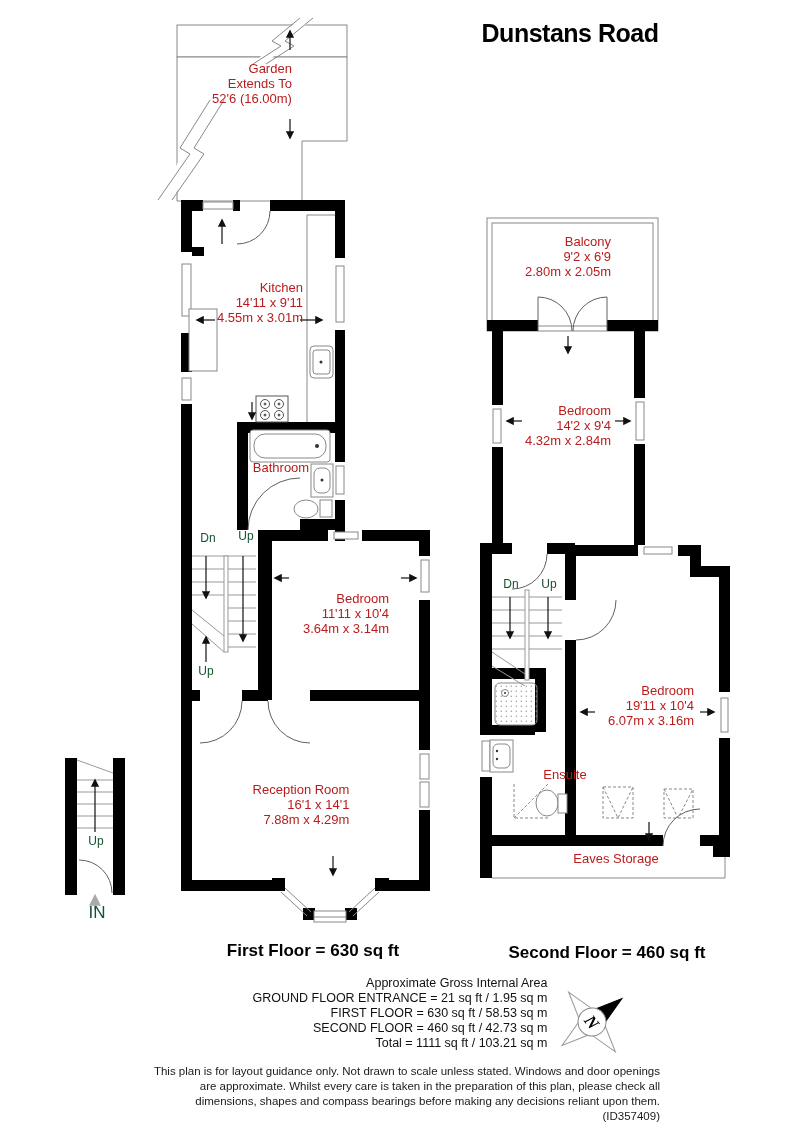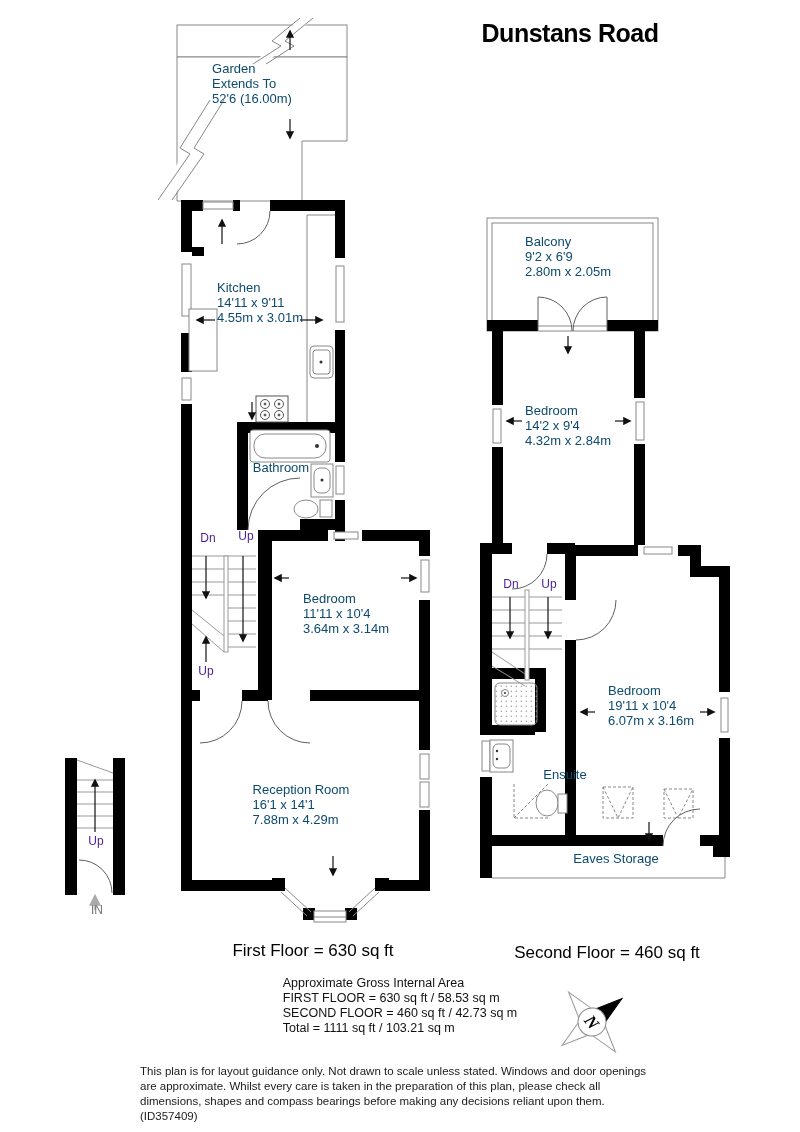--- a/index.html
+++ b/index.html
@@ -1,26 +1,26 @@
 <!DOCTYPE html>
 <html><head>
 <meta charset="utf-8">
 <style>
   html,body{margin:0;padding:0;background:#fff;}
   .canvas{position:relative;width:800px;height:1132px;background:#fff;overflow:hidden;
           font-family:"Liberation Sans","DejaVu Sans",sans-serif;color:#111;}
   .plan-svg{position:absolute;left:0;top:0;}
-  .lbl{position:absolute;transform:translateX(-50%);text-align:left;white-space:nowrap;}
+  .lbl{position:absolute;transform:translateX(-50%);text-align:right;white-space:nowrap;}
   .lbl span{display:block;}
-  .room{font-size:13px;line-height:15px;color:#0c4a6e;}
-  .small{font-size:12px;line-height:14px;color:#4c1d95;}
+  .room{font-size:13px;line-height:15px;color:#b91c1c;}
+  .small{font-size:12px;line-height:14px;color:#14532d;}
   .title{font-size:25px;font-weight:bold;letter-spacing:-0.5px;color:#000;}
-  .caption{font-size:17px;font-weight:normal;color:#000;}
+  .caption{font-size:17px;font-weight:bold;color:#000;}
   .caption-sm{font-size:15px;font-weight:bold;line-height:18px;color:#000;}
-  .in-lbl{font-size:12px;color:#737373;}
+  .in-lbl{font-size:17px;color:#14532d;}
   .summary{font-size:12.5px;line-height:15px;color:#111;}
   .disclaimer{font-size:11.5px;line-height:15px;color:#1a1a1a;width:520px;white-space:normal;}
 </style>
 </head>
 <body>
 
 <div class="canvas">
 
 <svg class="plan-svg" width="800" height="1132" viewBox="0 0 800 1132">
   <defs>
@@ -356,20 +356,21 @@
 </div>
 
 <div class="lbl room" style="left:616px;top:851px">
   <span>Eaves Storage</span>
 </div>
 
 <div class="lbl caption" style="left:607px;top:943px">Second Floor = 460 sq ft</div>
 
 <div class="lbl summary" style="left:400px;top:976px">
   <span>Approximate Gross Internal Area</span>
+  <span>GROUND FLOOR ENTRANCE = 21 sq ft / 1.95 sq m</span>
   <span>FIRST FLOOR = 630 sq ft / 58.53 sq m</span>
   <span>SECOND FLOOR = 460 sq ft / 42.73 sq m</span>
   <span>Total = 1111 sq ft / 103.21 sq m</span>
 </div>
 
 <div class="lbl disclaimer" style="left:400px;top:1064px">This plan is for layout guidance only. Not drawn to scale unless stated. Windows and door openings are approximate. Whilst every care is taken in the preparation of this plan, please check all dimensions, shapes and compass bearings before making any decisions reliant upon them. (ID357409)</div>
 
 </div>
 
 </body></html>

